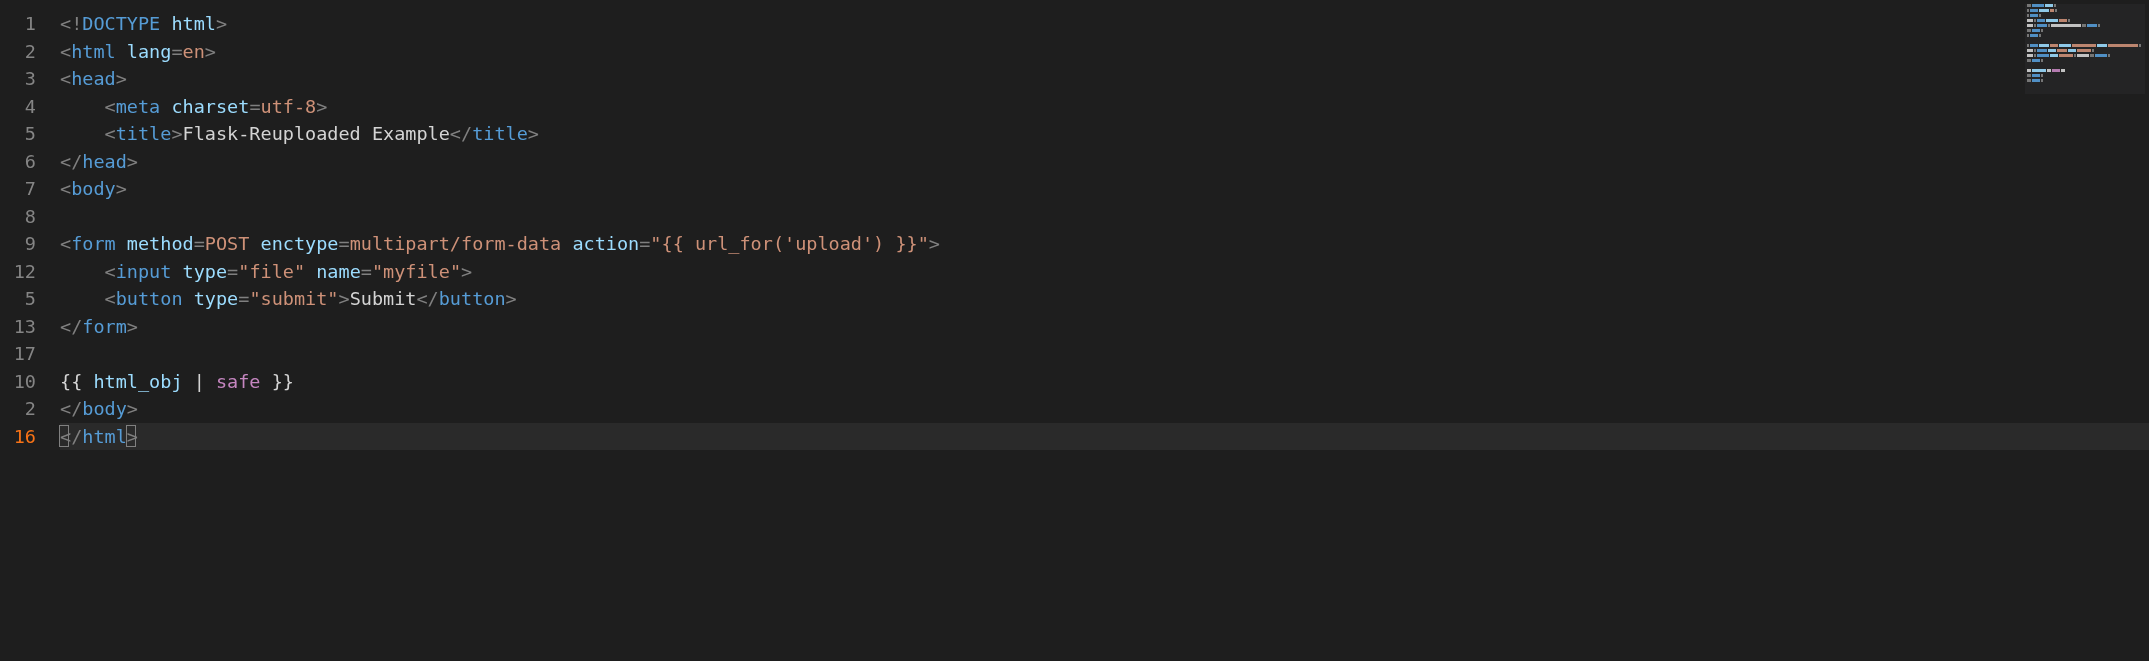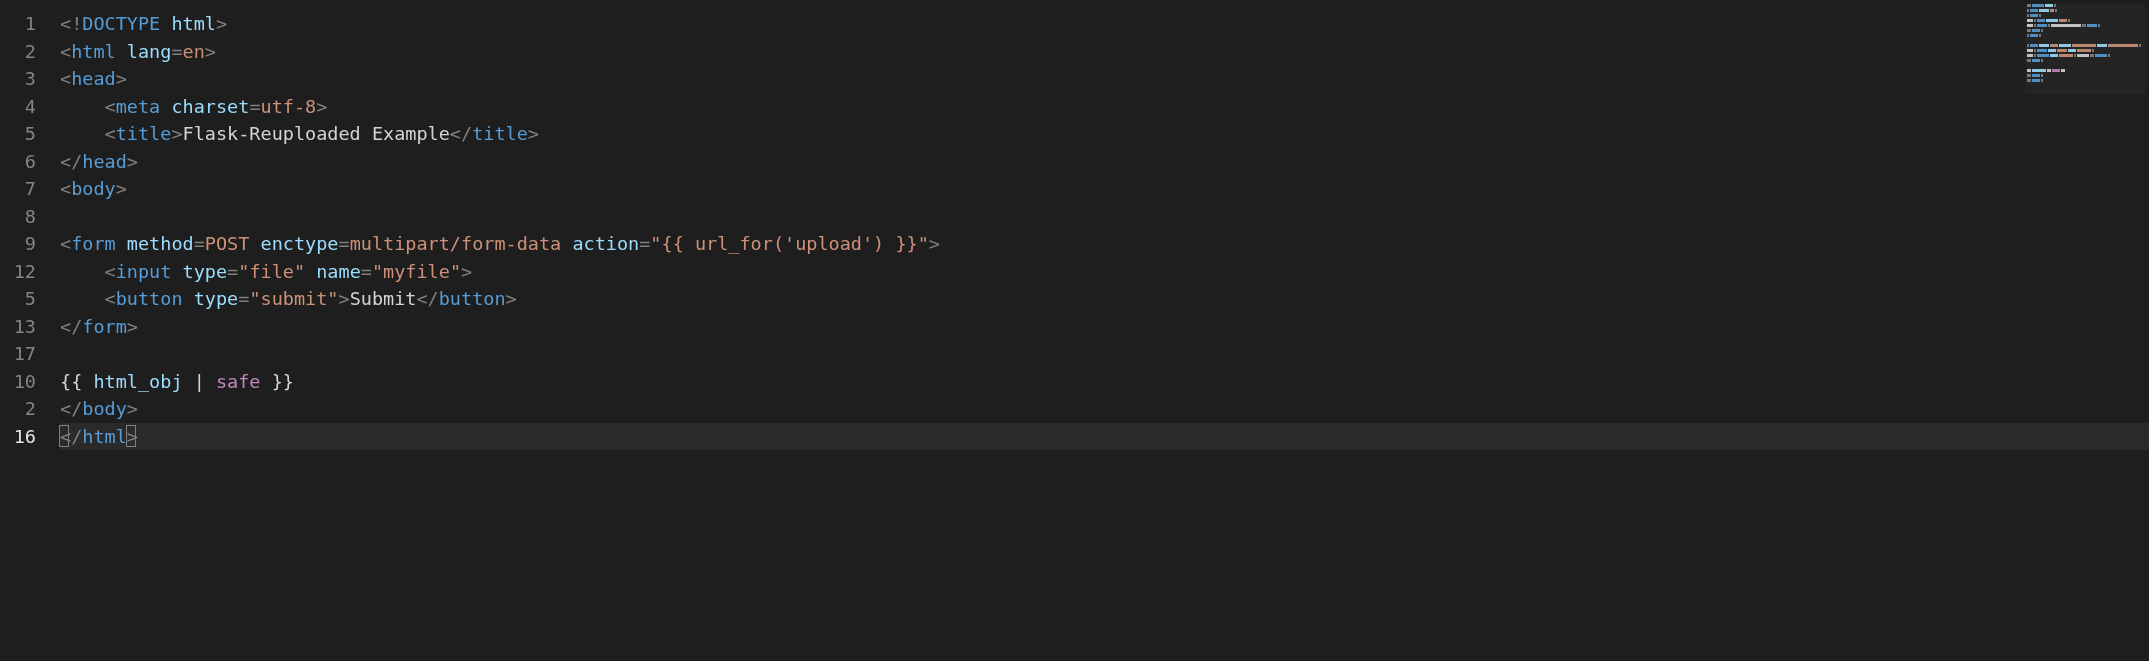--- a/index.html
+++ b/index.html
@@ -25,21 +25,21 @@
   }
   .gutter {
     width: 46px;
     padding-right: 10px;
     text-align: right;
     color: #858585;
     user-select: none;
     padding-top: 10px;
   }
   .gutter .ln { height: 27.5px; }
-  .gutter .ln.active { color: #e5e5e5; }
+  .gutter .ln.active { color: #f97316; }
   .code {
     flex: 1;
     padding-top: 10px;
     padding-left: 14px;
     white-space: pre;
     position: relative;
   }
   .line { height: 27.5px; }
   .line.active-bg { background: #2a2a2a; }
 

